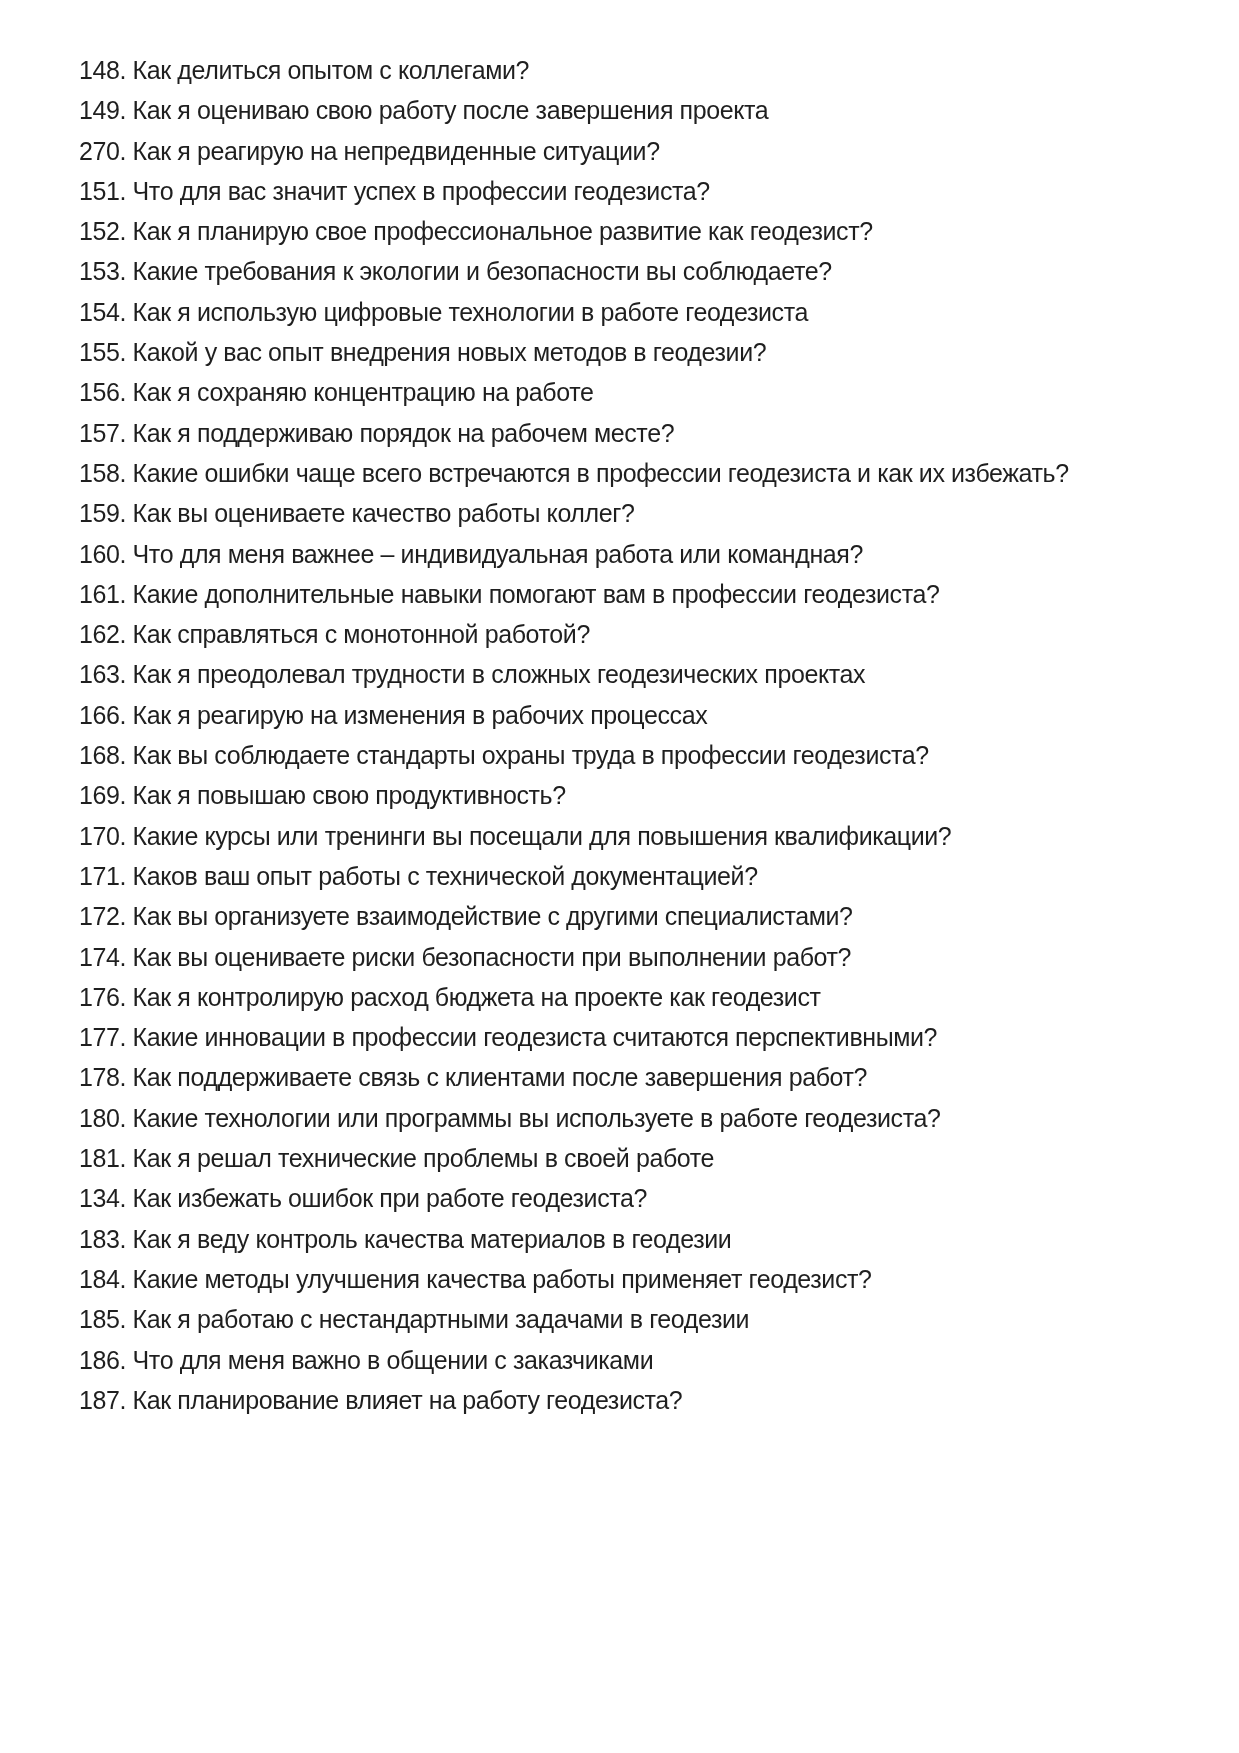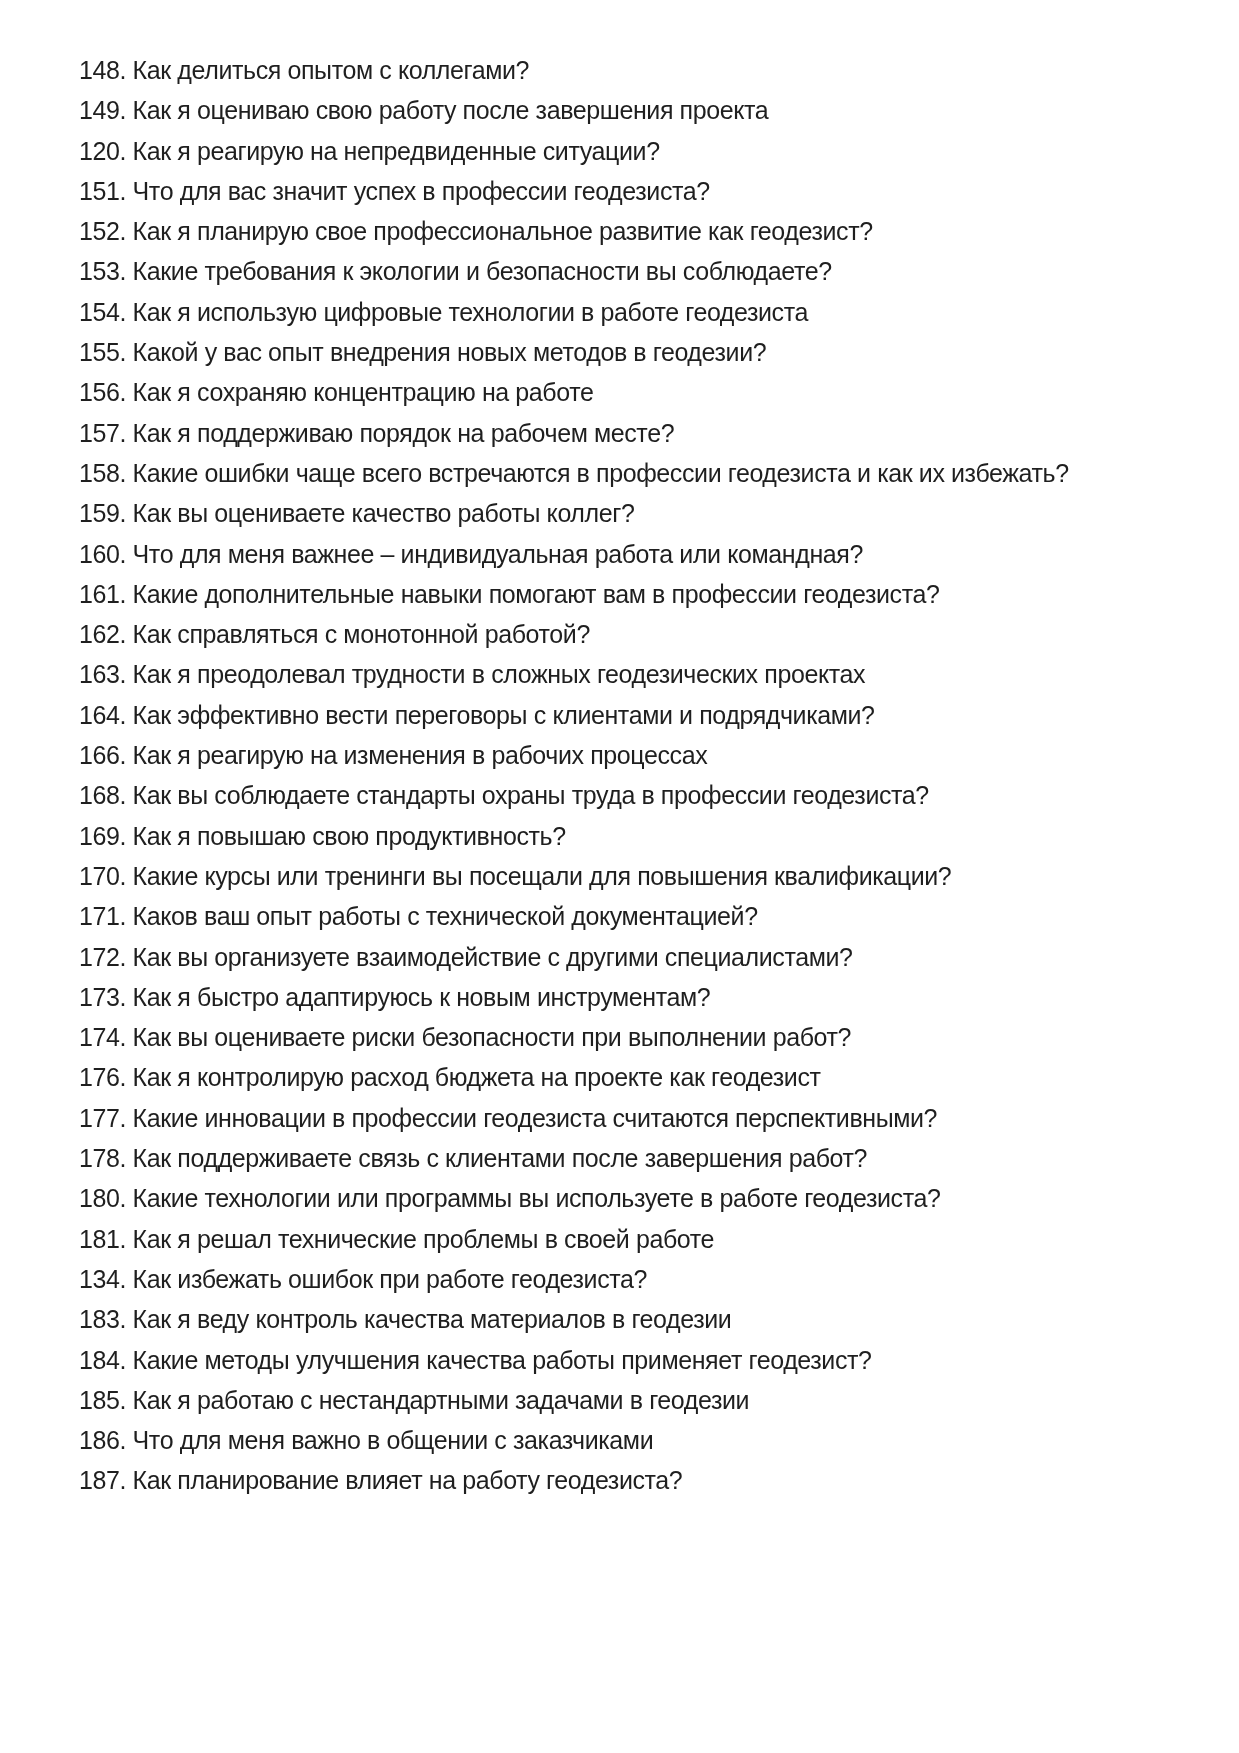--- a/index.html
+++ b/index.html
@@ -43,42 +43,40 @@
   }
 </style>
 </head>
 <body>
 
 <div class="page">
   <ol class="question-list">
 
   <li class="question-line"><span class="q-number">148.</span> <span class="q-text">Как делиться опытом с коллегами?</span></li>
       <li class="question-line"><span class="q-number">149.</span> <span class="q-text">Как я оцениваю свою работу после завершения проекта</span></li>
-      <li class="question-line"><span class="q-number">120.</span> <span class="q-text">Как я реагирую на непредвиденные ситуации?</span></li>
+      <li class="question-line"><span class="q-number">270.</span> <span class="q-text">Как я реагирую на непредвиденные ситуации?</span></li>
       <li class="question-line"><span class="q-number">151.</span> <span class="q-text">Что для вас значит успех в профессии геодезиста?</span></li>
       <li class="question-line"><span class="q-number">152.</span> <span class="q-text">Как я планирую свое профессиональное развитие как геодезист?</span></li>
       <li class="question-line"><span class="q-number">153.</span> <span class="q-text">Какие требования к экологии и безопасности вы соблюдаете?</span></li>
       <li class="question-line"><span class="q-number">154.</span> <span class="q-text">Как я использую цифровые технологии в работе геодезиста</span></li>
       <li class="question-line"><span class="q-number">155.</span> <span class="q-text">Какой у вас опыт внедрения новых методов в геодезии?</span></li>
       <li class="question-line"><span class="q-number">156.</span> <span class="q-text">Как я сохраняю концентрацию на работе</span></li>
       <li class="question-line"><span class="q-number">157.</span> <span class="q-text">Как я поддерживаю порядок на рабочем месте?</span></li>
       <li class="question-line"><span class="q-number">158.</span> <span class="q-text">Какие ошибки чаще всего встречаются в профессии геодезиста и как их избежать?</span></li>
       <li class="question-line"><span class="q-number">159.</span> <span class="q-text">Как вы оцениваете качество работы коллег?</span></li>
       <li class="question-line"><span class="q-number">160.</span> <span class="q-text">Что для меня важнее – индивидуальная работа или командная?</span></li>
       <li class="question-line"><span class="q-number">161.</span> <span class="q-text">Какие дополнительные навыки помогают вам в профессии геодезиста?</span></li>
       <li class="question-line"><span class="q-number">162.</span> <span class="q-text">Как справляться с монотонной работой?</span></li>
       <li class="question-line"><span class="q-number">163.</span> <span class="q-text">Как я преодолевал трудности в сложных геодезических проектах</span></li>
-      <li class="question-line"><span class="q-number">164.</span> <span class="q-text">Как эффективно вести переговоры с клиентами и подрядчиками?</span></li>
       <li class="question-line"><span class="q-number">166.</span> <span class="q-text">Как я реагирую на изменения в рабочих процессах</span></li>
       <li class="question-line"><span class="q-number">168.</span> <span class="q-text">Как вы соблюдаете стандарты охраны труда в профессии геодезиста?</span></li>
       <li class="question-line"><span class="q-number">169.</span> <span class="q-text">Как я повышаю свою продуктивность?</span></li>
       <li class="question-line"><span class="q-number">170.</span> <span class="q-text">Какие курсы или тренинги вы посещали для повышения квалификации?</span></li>
       <li class="question-line"><span class="q-number">171.</span> <span class="q-text">Каков ваш опыт работы с технической документацией?</span></li>
       <li class="question-line"><span class="q-number">172.</span> <span class="q-text">Как вы организуете взаимодействие с другими специалистами?</span></li>
-      <li class="question-line"><span class="q-number">173.</span> <span class="q-text">Как я быстро адаптируюсь к новым инструментам?</span></li>
       <li class="question-line"><span class="q-number">174.</span> <span class="q-text">Как вы оцениваете риски безопасности при выполнении работ?</span></li>
       <li class="question-line"><span class="q-number">176.</span> <span class="q-text">Как я контролирую расход бюджета на проекте как геодезист</span></li>
       <li class="question-line"><span class="q-number">177.</span> <span class="q-text">Какие инновации в профессии геодезиста считаются перспективными?</span></li>
       <li class="question-line"><span class="q-number">178.</span> <span class="q-text">Как поддерживаете связь с клиентами после завершения работ?</span></li>
       <li class="question-line"><span class="q-number">180.</span> <span class="q-text">Какие технологии или программы вы используете в работе геодезиста?</span></li>
       <li class="question-line"><span class="q-number">181.</span> <span class="q-text">Как я решал технические проблемы в своей работе</span></li>
       <li class="question-line"><span class="q-number">134.</span> <span class="q-text">Как избежать ошибок при работе геодезиста?</span></li>
       <li class="question-line"><span class="q-number">183.</span> <span class="q-text">Как я веду контроль качества материалов в геодезии</span></li>
       <li class="question-line"><span class="q-number">184.</span> <span class="q-text">Какие методы улучшения качества работы применяет геодезист?</span></li>
       <li class="question-line"><span class="q-number">185.</span> <span class="q-text">Как я работаю с нестандартными задачами в геодезии</span></li>

